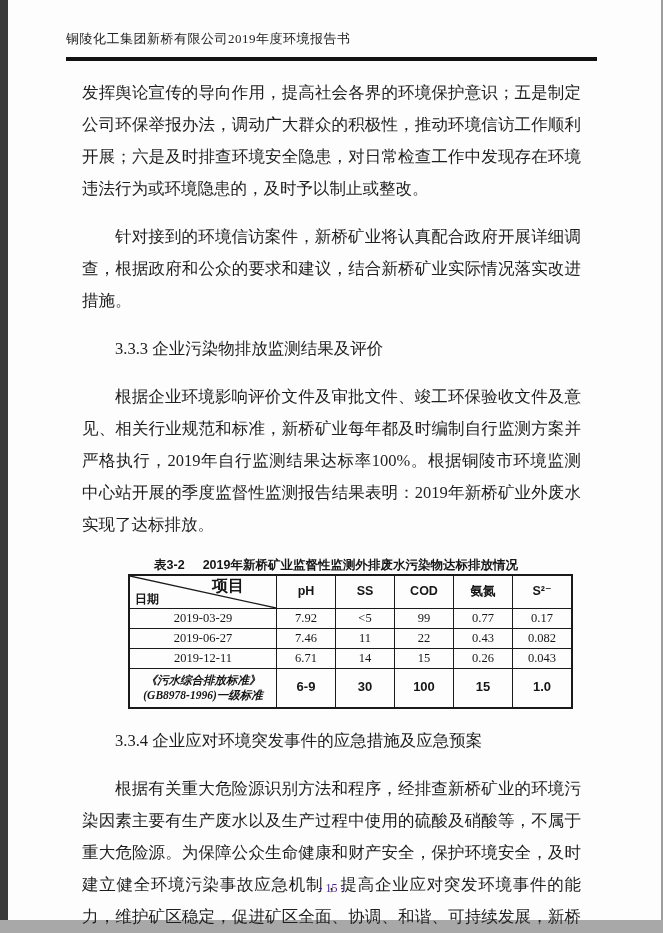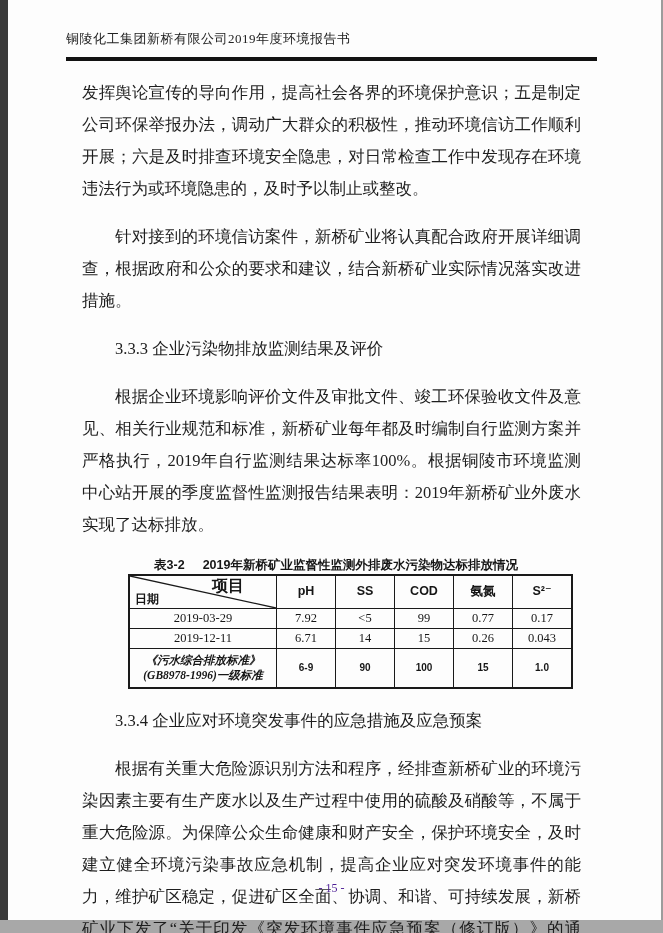--- a/index.html
+++ b/index.html
@@ -31,21 +31,21 @@
   .col-date{width:142px;}
   .col-v{width:54px;}
   tr.head-row td{height:30px;font-weight:bold;font-family:"Liberation Sans","DejaVu Sans",sans-serif;font-size:12.5px;}
   td.corner-cell{position:relative;padding:0;}
   .diag{position:absolute;left:0;top:0;width:100%;height:100%;display:block;}
   .corner-top{position:absolute;top:1px;right:32px;font-size:16px;}
   .corner-bottom{position:absolute;bottom:1px;left:5px;font-size:12px;}
   tr.data-row td{height:17px;font-size:12.5px;}
   tr.std-row td{height:36px;}
   td.std-label{font-weight:bold;font-style:italic;font-size:11.5px;line-height:15px;}
-  tr.std-row td.std-val{font-family:"Liberation Sans","DejaVu Sans",sans-serif;font-weight:bold;font-size:10px;}
+  tr.std-row td.std-val{font-family:"Liberation Sans","DejaVu Sans",sans-serif;font-weight:bold;font-size:13px;}
   .page-number{position:absolute;left:0;top:860px;width:663px;text-align:center;font-size:12px;color:#4c1d95;margin-top:21px;}
 </style>
 </head>
 <body>
 
 <div class="scan">
   <div class="left-strip"></div>
   <div class="right-strip"></div>
   <div class="bottom-strip"></div>
 
@@ -81,34 +81,42 @@
         </tr>
         <tr class="data-row">
           <td>2019-03-29</td>
           <td>7.92</td>
           <td>&lt;5</td>
           <td>99</td>
           <td>0.77</td>
           <td>0.17</td>
         </tr>
         <tr class="data-row">
+          <td>2019-06-27</td>
+          <td>7.46</td>
+          <td>11</td>
+          <td>22</td>
+          <td>0.43</td>
+          <td>0.082</td>
+        </tr>
+        <tr class="data-row">
           <td>2019-12-11</td>
           <td>6.71</td>
           <td>14</td>
           <td>15</td>
           <td>0.26</td>
           <td>0.043</td>
         </tr>
         <tr class="std-row">
           <td class="std-label">
             <div>《污水综合排放标准》</div>
             <div>(GB8978-1996)一级标准</div>
           </td>
           <td class="std-val">6-9</td>
-          <td class="std-val">90</td>
+          <td class="std-val">30</td>
           <td class="std-val">100</td>
           <td class="std-val">15</td>
           <td class="std-val">1.0</td>
         </tr>
       </tbody>
         </table>
 
       <p class="indent">3.3.4 企业应对环境突发事件的应急措施及应急预案</p>
       <p class="indent">根据有关重大危险源识别方法和程序，经排查新桥矿业的环境污染因素主要有生产废水以及生产过程中使用的硫酸及硝酸等，不属于重大危险源。为保障公众生命健康和财产安全，保护环境安全，及时建立健全环境污染事故应急机制，提高企业应对突发环境事件的能力，维护矿区稳定，促进矿区全面、协调、和谐、可持续发展，新桥矿业下发了“关于印发《突发环境事件应急预案（修订版）》的通知”，</p>
     </div>

